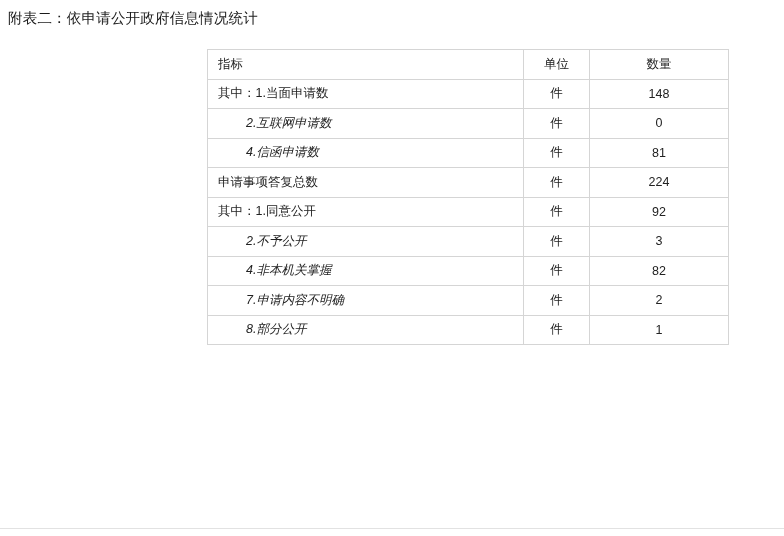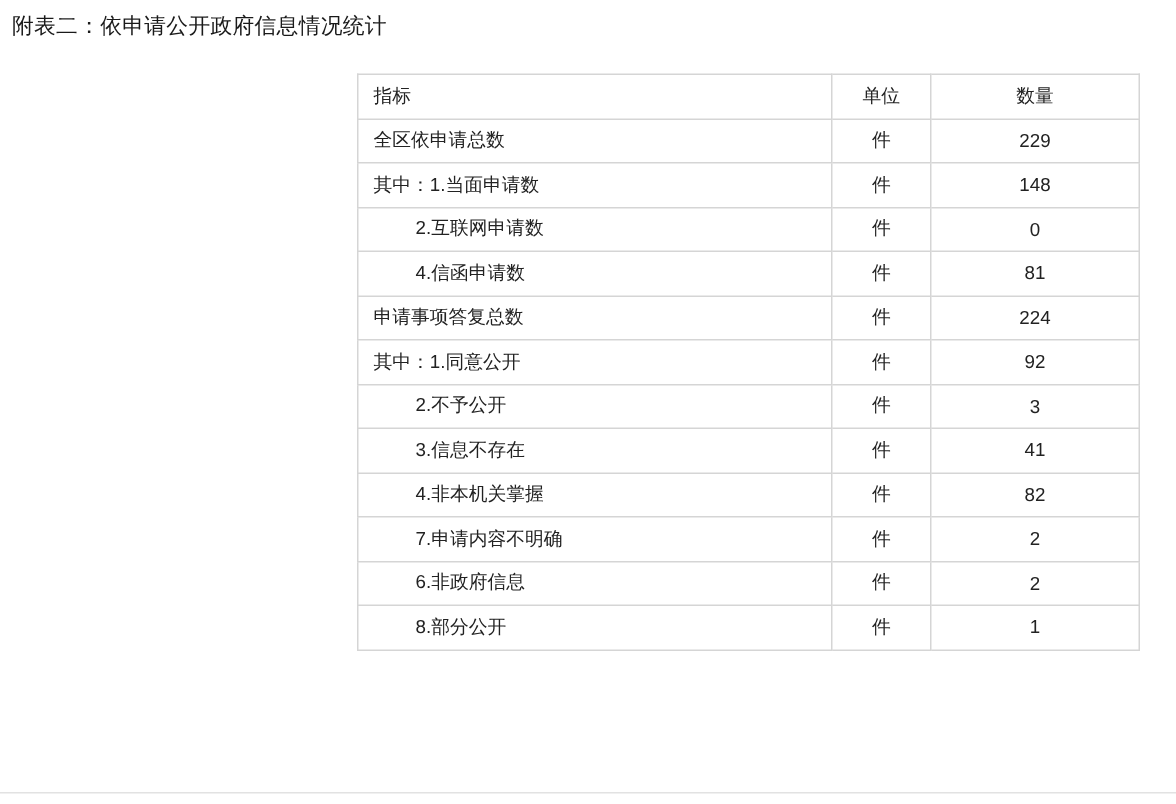--- a/index.html
+++ b/index.html
@@ -33,21 +33,20 @@
   .table-wrap {
     position: absolute;
     left: 207px;
     top: 49px;
     width: 521px;
   }
   table.stats {
     border-collapse: collapse;
     width: 521px;
     table-layout: fixed;
-    margin-left: 31px;
   }
   table.stats col.c-indicator { width: 316px; }
   table.stats col.c-unit { width: 66px; }
   table.stats col.c-qty { width: 139px; }
   table.stats th, table.stats td {
     border: 1px solid #d5d5d5;
     height: 29.5px;
     font-weight: normal;
     font-size: 12.5px;
     color: #222222;
@@ -60,21 +59,21 @@
   }
   table.stats th.unit, table.stats td.unit,
   table.stats th.qty, table.stats td.qty {
     text-align: center;
   }
   td.indicator .ind-text {
     display: inline-block;
     white-space: nowrap;
   }
   .indent-0 { padding-left: 0px; }
-  .indent-1 { padding-left: 28px; }
+  .indent-1 { padding-left: 28px; font-style: italic; }
   .bottom-rule {
     position: absolute;
     left: 0px;
     top: 528px;
     width: 784px;
     height: 1px;
     background: #e2e2e2;
   }
 </style>
 </head>
@@ -93,25 +92,20 @@
       </colgroup>
       <thead>
         <tr>
           <th class="indicator">指标</th>
           <th class="unit">单位</th>
           <th class="qty">数量</th>
         </tr>
       </thead>
       <tbody id="table-body">
           <tr>
-            <td class="indicator"><span class="ind-text indent-0">全区依申请总数</span></td>
-            <td class="unit">件</td>
-            <td class="qty">229</td>
-          </tr>
-          <tr>
             <td class="indicator"><span class="ind-text indent-0">其中：1.当面申请数</span></td>
             <td class="unit">件</td>
             <td class="qty">148</td>
           </tr>
           <tr>
             <td class="indicator"><span class="ind-text indent-1">2.互联网申请数</span></td>
             <td class="unit">件</td>
             <td class="qty">0</td>
           </tr>
           <tr>
@@ -128,36 +122,26 @@
             <td class="indicator"><span class="ind-text indent-0">其中：1.同意公开</span></td>
             <td class="unit">件</td>
             <td class="qty">92</td>
           </tr>
           <tr>
             <td class="indicator"><span class="ind-text indent-1">2.不予公开</span></td>
             <td class="unit">件</td>
             <td class="qty">3</td>
           </tr>
           <tr>
-            <td class="indicator"><span class="ind-text indent-1">3.信息不存在</span></td>
-            <td class="unit">件</td>
-            <td class="qty">41</td>
-          </tr>
-          <tr>
             <td class="indicator"><span class="ind-text indent-1">4.非本机关掌握</span></td>
             <td class="unit">件</td>
             <td class="qty">82</td>
           </tr>
           <tr>
             <td class="indicator"><span class="ind-text indent-1">7.申请内容不明确</span></td>
-            <td class="unit">件</td>
-            <td class="qty">2</td>
-          </tr>
-          <tr>
-            <td class="indicator"><span class="ind-text indent-1">6.非政府信息</span></td>
             <td class="unit">件</td>
             <td class="qty">2</td>
           </tr>
           <tr>
             <td class="indicator"><span class="ind-text indent-1">8.部分公开</span></td>
             <td class="unit">件</td>
             <td class="qty">1</td>
           </tr>
         </tbody>
     </table>

